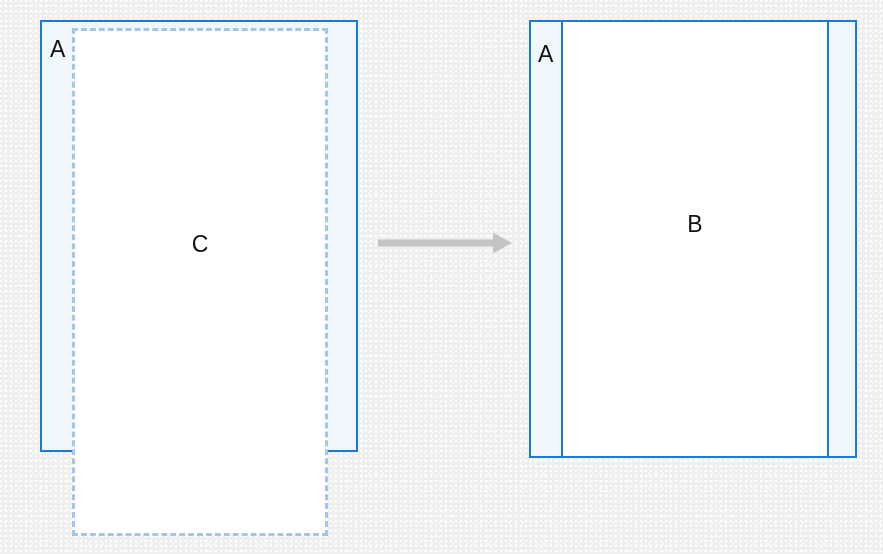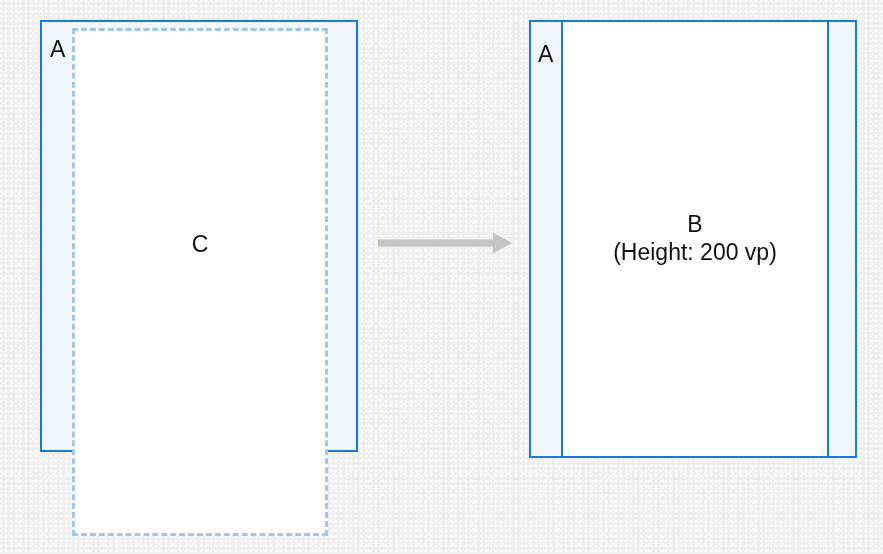--- a/index.html
+++ b/index.html
@@ -109,17 +109,16 @@
   <div>
 
     <div class="box solid-blue" style="left:529px; top:20px; width:328px; height:438px;"></div>
 
     <div class="corner-label" style="left:538px; top:43px;">A</div>
 
     <div class="box solid-blue-white" style="left:561px; top:20px; width:268px; height:438px;"></div>
 
     <div class="caption" style="left:561px; top:210px; width:268px;">
       <span class="cap-name">B</span>
-      <span class="cap-detail">(Height: 200 vp)</span>
     </div>
   </div>
 
 </div>
 
 </body></html>

